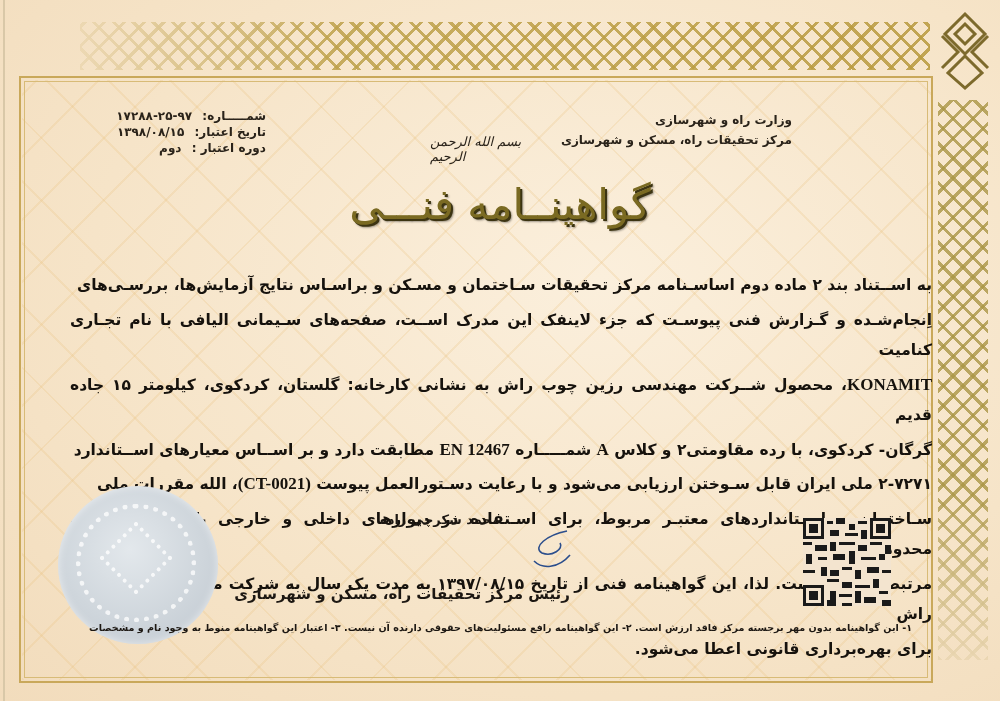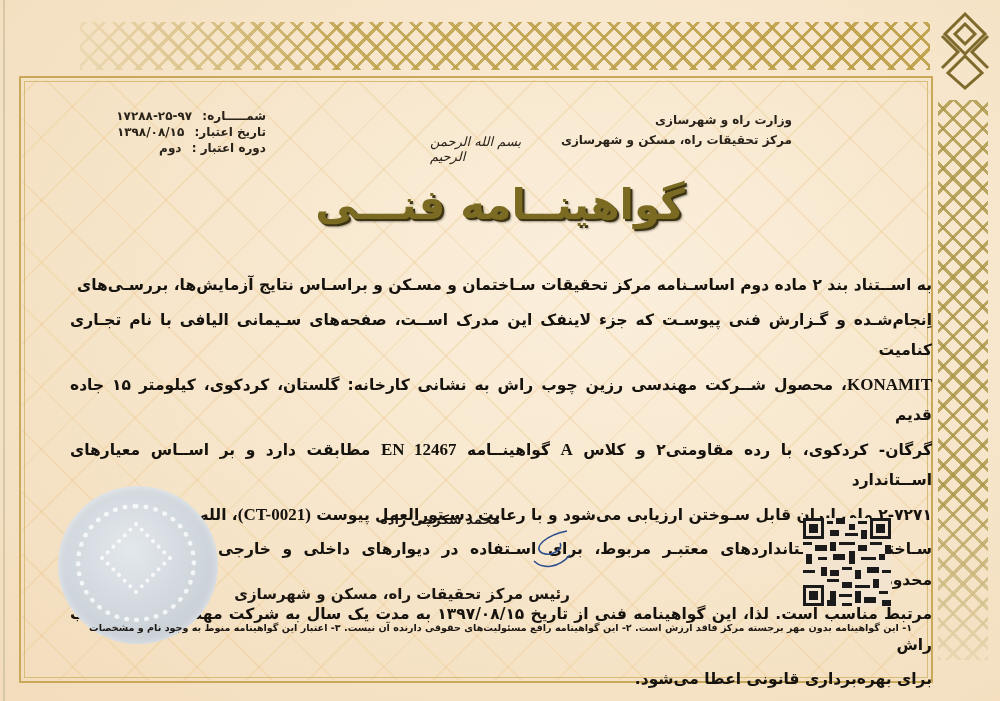--- a/index.html
+++ b/index.html
@@ -79,21 +79,21 @@
       position: absolute; left: 430px; top: 96px; width: 120px; height: 34px;
       text-align: left; direction: rtl;
       font-family: "DejaVu Serif", serif; font-size: 13px; color: #2a231a;
       font-style: italic;
       margin-top: 38px;
     }
 
     .title {
       position: absolute; left: 280px; top: 180px; width: 440px; text-align: center;
       direction: rtl;
-      font-size: 42px; font-weight: bold;
+      font-size: 42px; font-weight: normal;
       color: #7a6a22;
       text-shadow: 2px 2px 0 #3c3412, 3px 3px 2px rgba(0,0,0,0.35);
       letter-spacing: 1px;
     }
 
     .body-text {
       position: absolute; left: 66px; top: 266px; width: 870px;
       direction: rtl; text-align: justify; text-align-last: right;
       font-size: 15.5px; font-weight: bold; line-height: 30.5px; color: #16120d;
     }
@@ -186,21 +186,21 @@
   </div>
 
   <div class="bismillah">بسم الله الرحمن الرحیم</div>
 
   <div class="title">گواهینــامه فنـــی</div>
 
   <div class="body-text">
     <p>به اســتناد  بند ۲ ماده دوم اساسـنامه مرکز تحقیقات سـاختمان و مسـکن و براسـاس نتایج آزمایش‌ها،  بررسـی‌های</p>
     <p>اِنجام‌شـده  و گـزارش فنی پیوسـت که جزء لاینفک این مدرک اســت، صفحه‌های  سـیمانی الیافی با نام تجـاری کنامیت</p>
     <p><span class="latin">KONAMIT</span><span>، محصول شــرکت مهندسی رزین چوب راش به نشانی کارخانه: گلستان، کردکوی، کیلومتر ۱۵ جاده قدیم</span></p>
-    <p><span>گرگان- کردکوی،  با رده مقاومتی۲ و کلاس </span><span class="latin">A</span><span> گواهینــامه </span><span class="latin">EN 12467</span><span> مطابقت دارد و بر اســاس معیارهای اســتاندارد</span></p>
+    <p><span>گرگان- کردکوی،  با رده مقاومتی۲ و کلاس </span><span class="latin">A</span><span> شمـــــاره </span><span class="latin">EN 12467</span><span> مطابقت دارد و بر اســاس معیارهای اســتاندارد</span></p>
     <p><span>۲-۷۲۷۱ ملی ایران قابل سـوختن ارزیابی می‌شود و با رعایت دسـتورالعمل پیوست </span><span class="latin">(CT-0021)</span><span>، الله مقررات ملی</span></p>
     <p>سـاختمان و اسـتانداردهای معتبـر مربوط، برای اسـتفاده در دیوارهای داخلی و خارجی با درنظـر گرفتن محدودیت‌های</p>
     <p>مرتبط مناسب است. لذا، این گواهینامه فنی از تاریخ ۱۳۹۷/۰۸/۱۵ به مدت یک سال به شرکت مهندسی رزین چوب راش</p>
     <p>برای بهره‌برداری قانونی اعطا می‌شود.</p>
   </div>
 
   <div class="seal">
     <div class="seal-ring"></div>
     <div class="seal-core"></div>
   </div>

